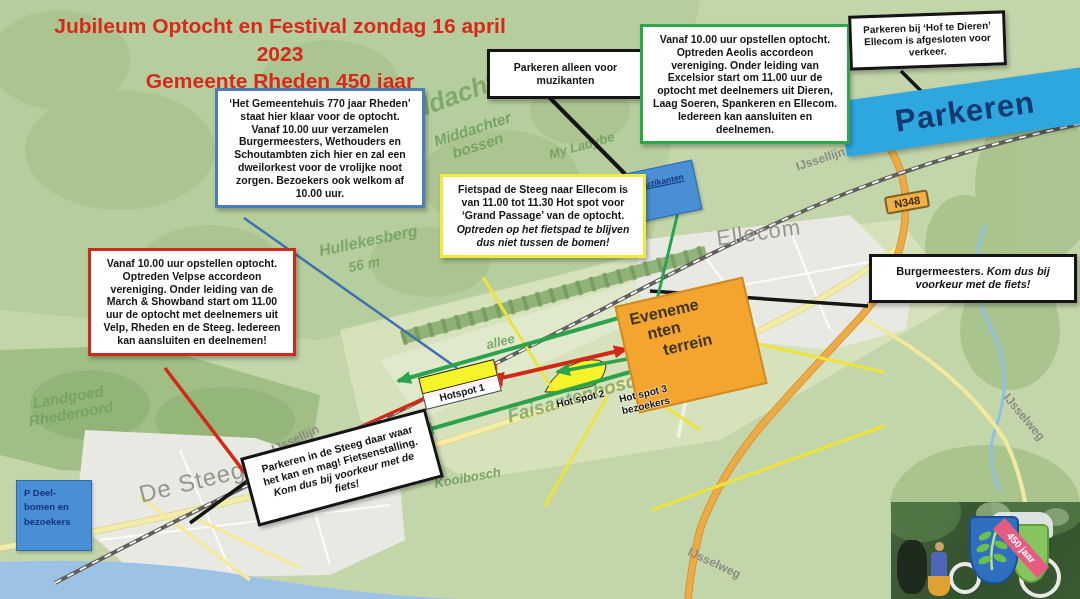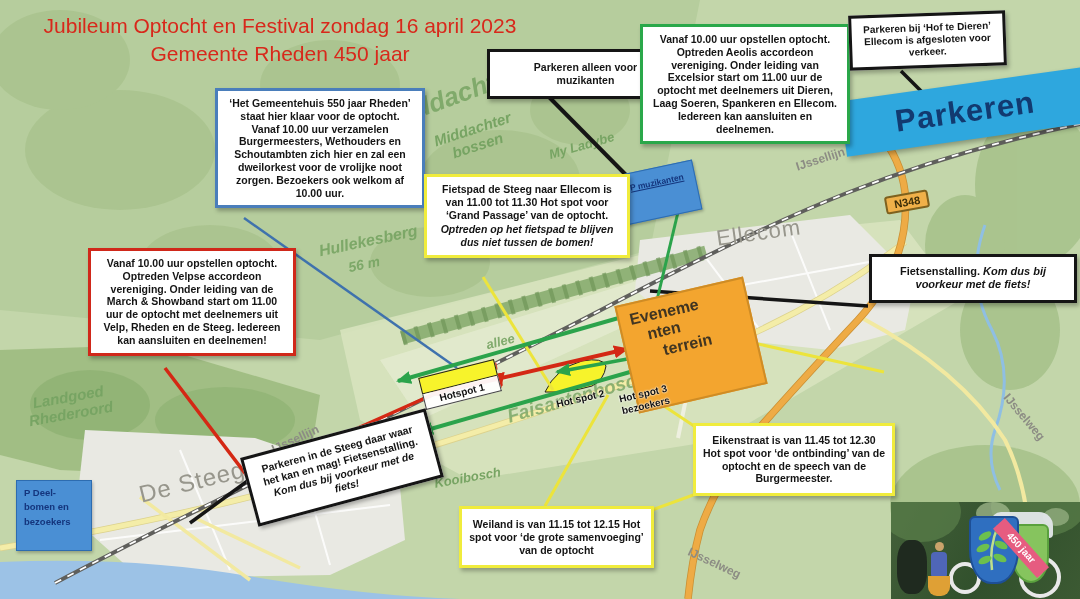--- a/index.html
+++ b/index.html
@@ -13,25 +13,25 @@
   .town{color:#97968c;letter-spacing:1px;}
   .rail-lbl{color:#8c8c84;font-size:12px;font-weight:bold;}
   .callout{
     position:absolute;background:#fff;color:#141414;z-index:6;
     font-size:10.5px;font-weight:bold;text-align:center;line-height:1.22;
     padding:6px 7px;box-shadow:2px 3px 4px rgba(0,0,0,.28);
   }
   .b-blue{border:3px solid #4a7ebb;}
   .b-red{border:3px solid #d0281a;}
   .b-green{border:3px solid #2aa84a;}
-  .b-yellow{border:3px solid #f0ec3c;}
+  .b-yellow{border:3px solid #f0ec3c;margin-left:16px;}
   .b-black{border:3px solid #151515;}
   .title{
     position:absolute;left:35px;top:12px;width:490px;text-align:center;z-index:6;
-    color:#d8281b;font-size:21px;font-weight:normal;line-height:1.32;
+    color:#d8281b;font-size:21px;font-weight:bold;line-height:1.32;
   }
   .bluesign{
     position:absolute;background:#4a8fd4;border:1px solid #2d6cb0;z-index:5;
     color:#14357d;font-weight:bold;box-shadow:1px 2px 3px rgba(0,0,0,.25);
   }
   .banner{
     position:absolute;left:842px;top:84px;width:246px;height:56px;z-index:5;
     background:#2ea7de;transform:rotate(-8deg);box-shadow:2px 3px 5px rgba(0,0,0,.3);
     display:flex;align-items:center;justify-content:center;
     color:#123a70;font-size:31px;font-weight:bold;letter-spacing:1px;
@@ -225,44 +225,42 @@
     <div>bezoekers</div>
   </div>
 
   <div class="banner">Parkeren</div>
 
   <div class="title">
     <div>Jubileum Optocht en Festival zondag 16 april 2023</div>
     <div>Gemeente Rheden 450 jaar</div>
   </div>
 
-  <div class="callout b-blue" style="left:215px;top:88px;width:190px">‘Het Gemeentehuis 550 jaar Rheden’ staat hier klaar voor de optocht. Vanaf 10.00 uur verzamelen Burgermeesters, Wethouders en Schoutambten zich hier en zal een dweilorkest voor de vrolijke noot zorgen. Bezoekers ook welkom af 10.00 uur.</div>
+  <div class="callout b-blue" style="left:215px;top:88px;width:190px">‘Het Gemeentehuis 770 jaar Rheden’ staat hier klaar voor de optocht. Vanaf 10.00 uur verzamelen Burgermeesters, Wethouders en Schoutambten zich hier en zal een dweilorkest voor de vrolijke noot zorgen. Bezoekers ook welkom af 10.00 uur.</div>
 
   <div class="callout b-red" style="left:88px;top:248px;width:188px">Vanaf 10.00 uur opstellen optocht. Optreden Velpse accordeon vereniging. Onder leiding van de March &amp; Showband start om 11.00 uur de optocht met deelnemers uit Velp, Rheden en de Steeg. Iedereen kan aansluiten en deelnemen!</div>
 
-  <div class="callout b-black" style="left:487px;top:49px;width:143px;padding:9px 24px">Parkeren alleen voor muzikanten</div>
+  <div class="callout b-black" style="left:487px;top:49px;width:143px;padding:9px 4px">Parkeren alleen voor muzikanten</div>
 
   <div class="callout b-green" style="left:640px;top:24px;width:190px">Vanaf 10.00 uur opstellen optocht. Optreden Aeolis accordeon vereniging. Onder leiding van Excelsior start om 11.00 uur de optocht met deelnemers uit Dieren, Laag Soeren, Spankeren en Ellecom. Iedereen kan aansluiten en deelnemen.</div>
 
   <div class="callout b-black" style="left:849px;top:13px;width:137px;font-size:10px;transform:rotate(-2deg)">Parkeren bij ‘Hof te Dieren’ Ellecom is afgesloten voor verkeer.</div>
 
   <div class="callout b-yellow" style="left:424px;top:174px;width:186px">
     <div>Fietspad de Steeg naar Ellecom is van 11.00 tot 11.30 Hot spot voor ‘Grand Passage’ van de optocht.</div>
     <div style="font-style:italic;margin-top:2px">Optreden op het fietspad te blijven dus niet tussen de bomen!</div>
   </div>
 
   <div class="callout b-black" style="left:869px;top:254px;width:188px;padding:8px 7px;font-size:11px">
-    <span>Fietsenstalling. </span>
+    <span>Burgermeesters. </span>
     <span style="font-style:italic;font-weight:bold">Kom dus bij voorkeur met de fiets!</span>
   </div>
 
 
-  <div class="callout b-yellow" style="left:693px;top:423px;width:182px;padding:8px 7px">Eikenstraat is van 11.45 tot 12.30 Hot spot voor ‘de ontbinding’ van de optocht en de speech van de Burgermeester.</div>
-
-  <div class="callout b-yellow" style="left:459px;top:506px;width:175px;padding:9px 7px">Weiland is van 11.15 tot 12.15 Hot spot voor ‘de grote samenvoeging’ van de optocht</div>
+
 
   <div class="callout b-black" style="left:246px;top:432px;width:172px;transform:rotate(-15deg);padding:7px">
     <span>Parkeren in de Steeg daar waar het kan en mag! Fietsenstalling. </span>
     <span style="font-style:italic">Kom dus bij voorkeur met de fiets!</span>
   </div>
 
   <div class="photo">
     <div class="blob" style="left:-10px;top:-20px;width:80px;height:60px;background:#567a47;opacity:.8"></div>
     <div class="blob" style="left:100px;top:-25px;width:95px;height:60px;background:#567a47;opacity:.8"></div>
     <div class="blob" style="left:85px;top:0;width:34px;height:22px;background:#a8bf93;opacity:.7"></div>

